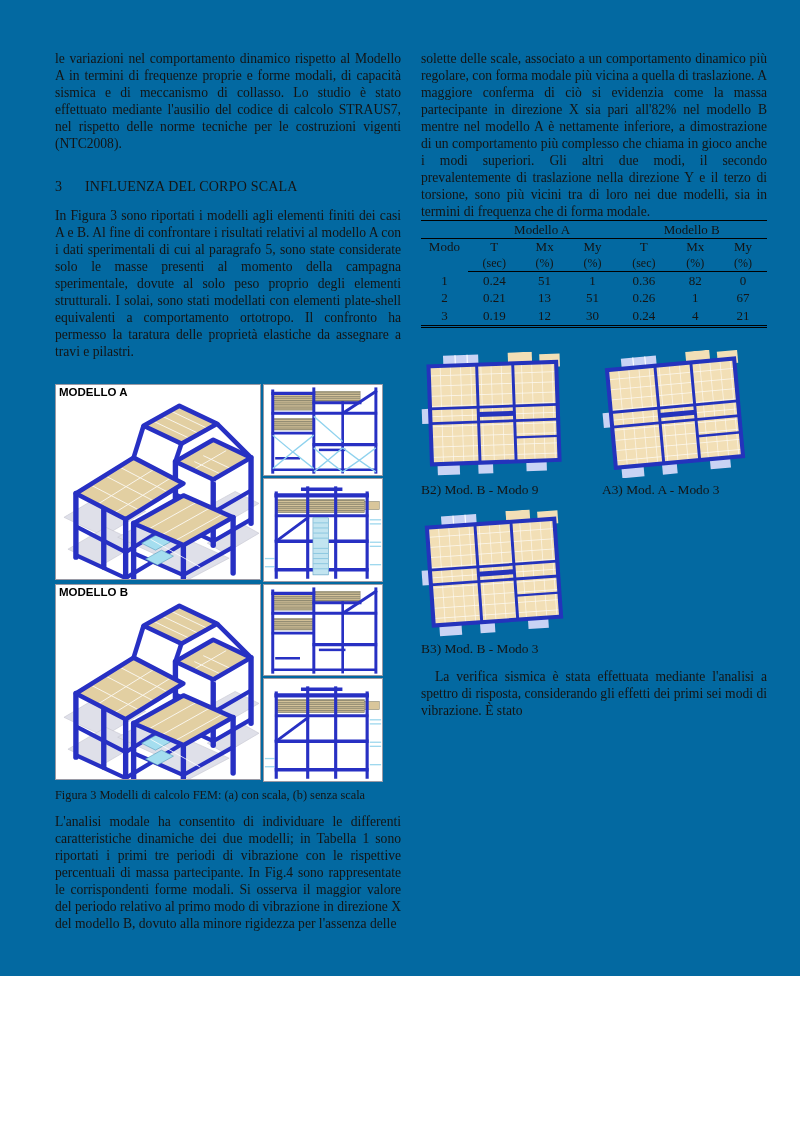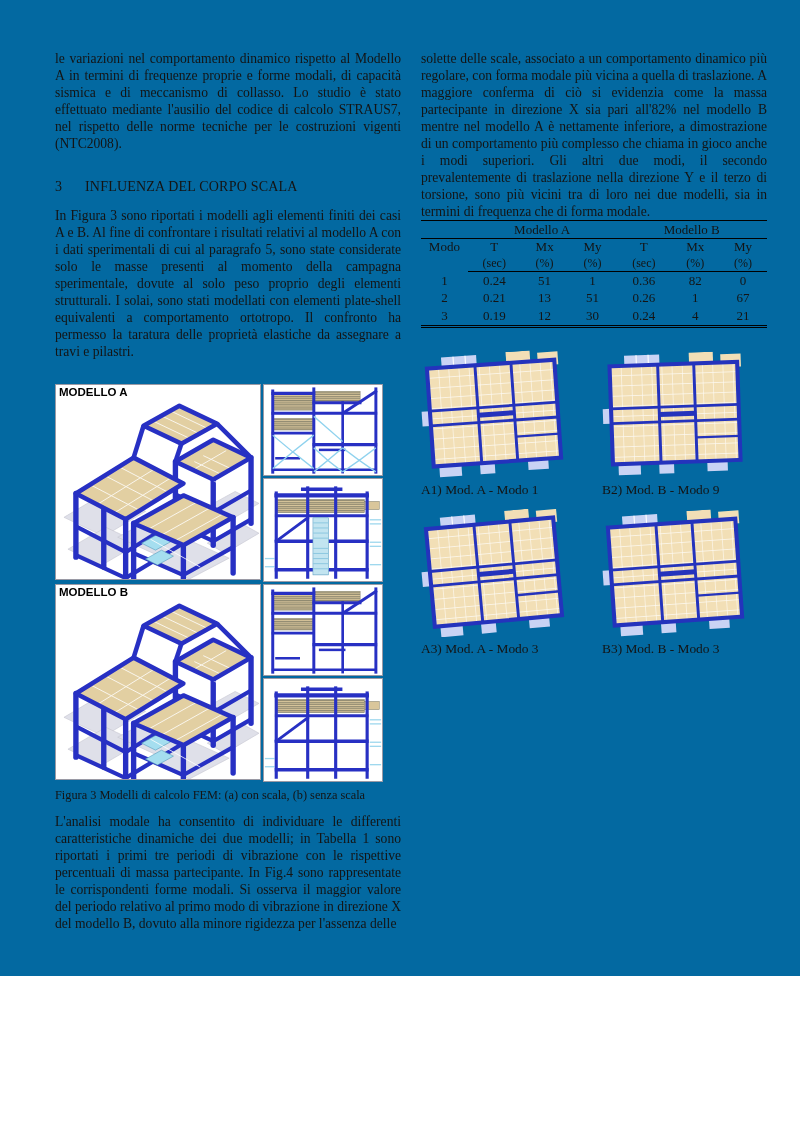--- a/index.html
+++ b/index.html
@@ -359,38 +359,33 @@
         <td>0.24</td>
         <td>4</td>
         <td>21</td>
       </tr>
     </tbody>
       </table>
 
     <div class="fig4">
       <div class="fig4-cell">
         <svg viewBox="0 0 160 132">
-            <use href="#planview" transform="rotate(-4 80 66)"></use>
-          </svg>
-        <div class="fig4-label">A1) Mod. A - Modo 1</div>
-      </div>
-      <div class="fig4-cell">
-        <svg viewBox="0 0 160 132">
             <use href="#planview" transform="rotate(-2 80 66)"></use>
           </svg>
         <div class="fig4-label">B2) Mod. B - Modo 9</div>
       </div>
       <div class="fig4-cell">
         <svg viewBox="0 0 160 132">
             <use href="#planview" transform="rotate(-5.2 80 66)"></use>
           </svg>
         <div class="fig4-label">A3) Mod. A - Modo 3</div>
       </div>
       <div class="fig4-cell">
         <svg viewBox="0 0 160 132">
             <use href="#planview" transform="rotate(-4 80 66)"></use>
           </svg>
         <div class="fig4-label">B3) Mod. B - Modo 3</div>
       </div>
     </div>
 
+    <p class="body p-last">La verifica sismica è stata effettuata mediante l'analisi a spettro di risposta, considerando gli effetti dei primi sei modi di vibrazione. È stato</p>
   </div>
 </div>
 
 </body></html>

